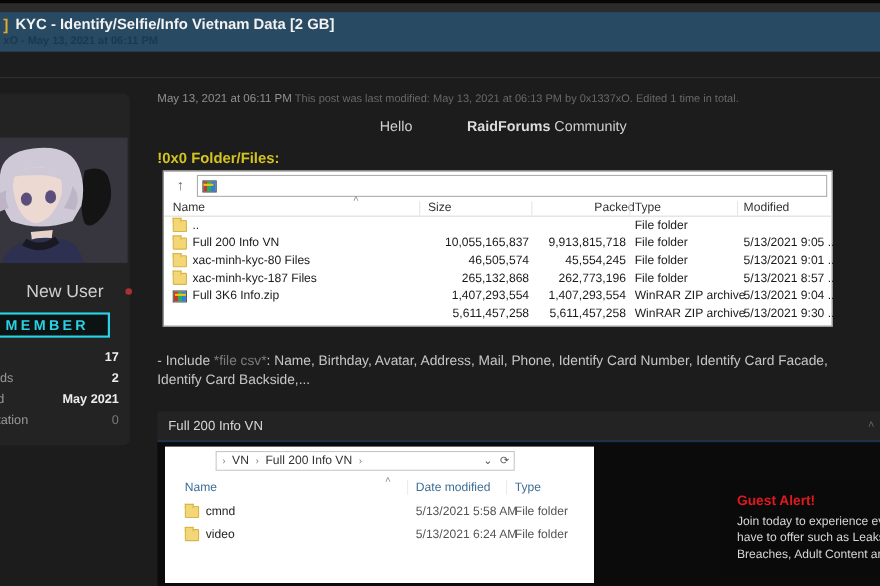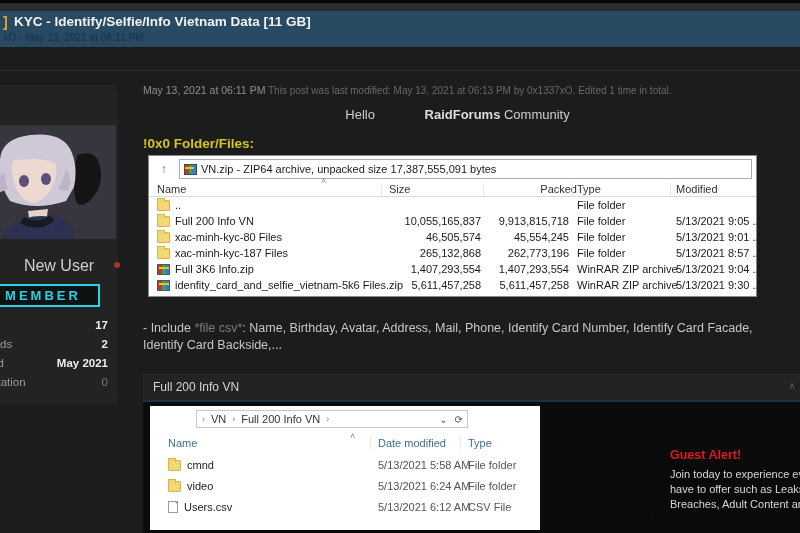--- a/index.html
+++ b/index.html
@@ -110,21 +110,21 @@
   .ga-line { color:#d6d6d6; font-size:11px; line-height:15px; white-space:nowrap; }
 </style>
 </head>
 <body>
 
 <div class="abs strip1"></div>
 <div class="abs strip2"></div>
 
 <div class="abs thread-header">
   <span class="abs thread-tag">]</span>
-  <span class="abs thread-title">KYC - Identify/Selfie/Info Vietnam Data [11 GB]</span>
+  <span class="abs thread-title">KYC - Identify/Selfie/Info Vietnam Data [2 GB]</span>
   <span class="abs thread-sub">xO - May 13, 2021 at 06:11 PM</span>
 </div>
 <div class="abs divider"></div>
 
 <div class="abs author-panel">
   <div class="avatar">
     <svg width="134" height="114" viewBox="0 0 134 114">
       <rect x="0" y="0" width="134" height="114" fill="#37353d"></rect>
       <path d="M95,30 q18,-6 22,8 q6,20 -6,34 q-10,12 -16,6 q-6,-14 0,-48z" fill="#141414"></path>
       <path d="M18,40 q-2,-26 30,-30 q34,-4 42,18 q6,16 2,34 l-8,14 q-30,10 -56,0 q-12,-18 -10,-36z" fill="#cfc8d6"></path>
@@ -170,21 +170,20 @@
 <div class="abs greeting">
   <span>Hello </span><b>RaidForums</b><span> Community</span>
 </div>
 
 <div class="abs section-heading">!0x0 Folder/Files:</div>
 
 <div class="abs winrar">
   <div class="wr-up">↑</div>
   <div class="wr-address">
     <span class="books-icon"></span>
-    <span>VN.zip - ZIP64 archive, unpacked size 17,387,555,091 bytes</span>
   </div>
   <div class="wr-cols">
     <span class="c-name">Name</span>
     <span class="wr-sort">˄</span>
     <span class="c-size">Size</span>
     <span class="c-packed">Packed</span>
     <span class="c-type">Type</span>
     <span class="c-mod">Modified</span>
   </div>
   <div class="wr-sep" style="left:232px"></div>
@@ -242,24 +241,20 @@
           <span class="ficon zip"></span>
           <span>Full 3K6 Info.zip</span>
         </span>
         <span class="f-size">1,407,293,554</span>
         <span class="f-packed">1,407,293,554</span>
         <span class="f-type">WinRAR ZIP archive</span>
         <span class="f-mod">5/13/2021 9:04 ...</span>
       </div>
 
       <div class="wr-row">
-        <span class="f-name">
-          <span class="ficon zip"></span>
-          <span>idenfity_card_and_selfie_vietnam-5k6 Files.zip</span>
-        </span>
         <span class="f-size">5,611,457,258</span>
         <span class="f-packed">5,611,457,258</span>
         <span class="f-type">WinRAR ZIP archive</span>
         <span class="f-mod">5/13/2021 9:30 ...</span>
       </div>
     </div>
 </div>
 
 <div class="abs include-text">
   <span>- Include </span><span class="include-dim">*file csv*</span><span>: Name, Birthday, Avatar, Address, Mail, Phone, Identify Card Number, Identify Card Facade, Identify Card Backside,...</span>
@@ -304,28 +299,20 @@
 
       <div class="ex-row">
         <span class="f-name">
           <span class="ficon folder"></span>
           <span>video</span>
         </span>
         <span class="f-date">5/13/2021 6:24 AM</span>
         <span class="f-type">File folder</span>
       </div>
 
-      <div class="ex-row">
-        <span class="f-name">
-          <span class="ficon file"></span>
-          <span>Users.csv</span>
-        </span>
-        <span class="f-date">5/13/2021 6:12 AM</span>
-        <span class="f-type">CSV File</span>
-      </div>
     </div>
 </div>
 
 <div class="abs guest-alert">
   <div class="ga-title">Guest Alert!</div>
   <div class="ga-line">Join today to experience everything</div>
   <div class="ga-line">have to offer such as Leaks, Data</div>
   <div class="ga-line">Breaches, Adult Content and much</div>
 </div>
 

